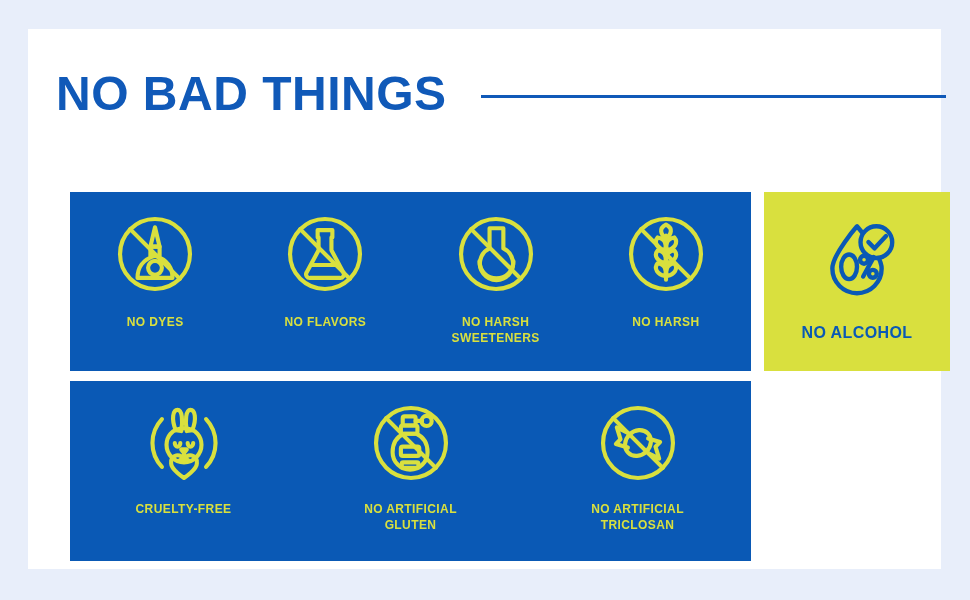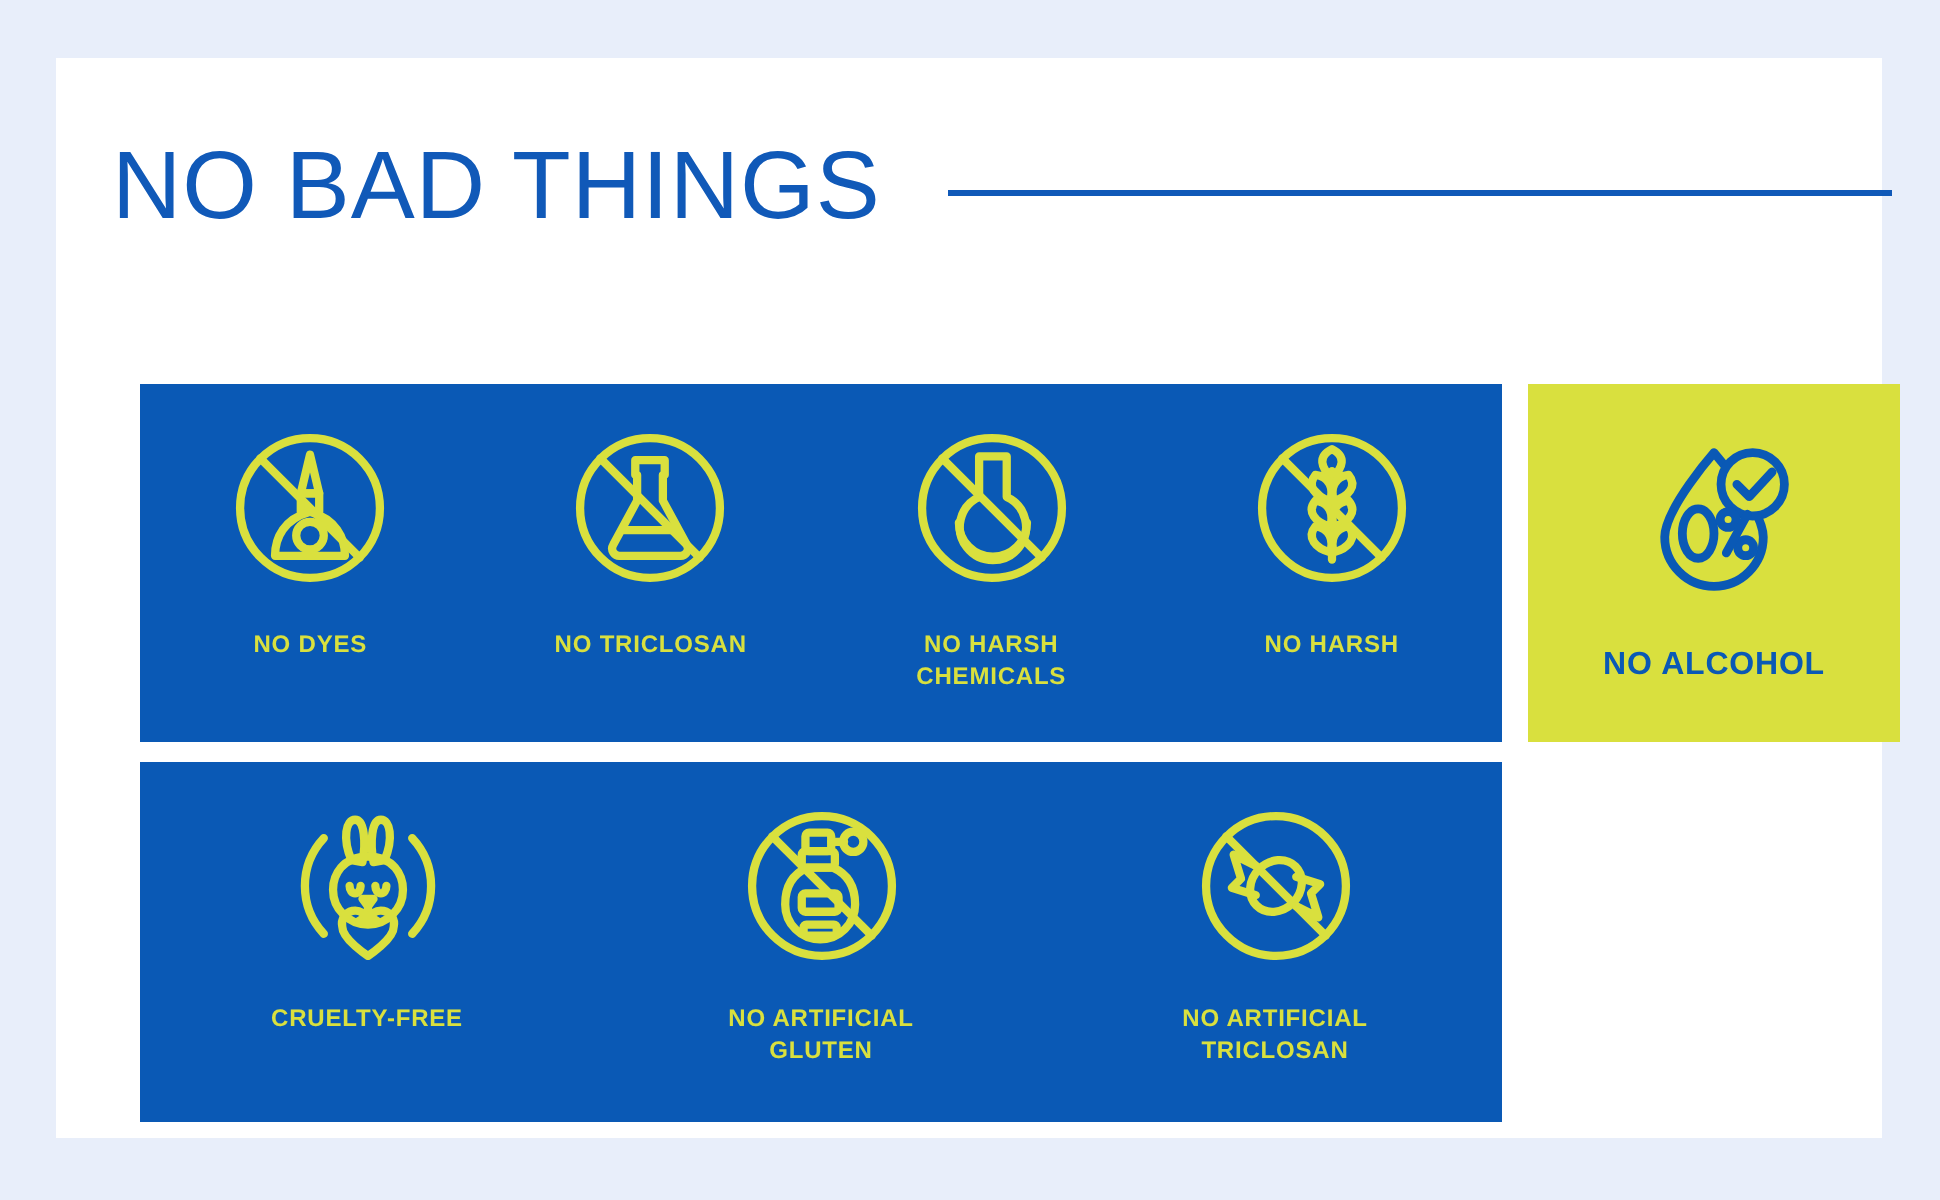--- a/index.html
+++ b/index.html
@@ -32,21 +32,21 @@
     left: 28px;
     top: 30px;
     width: 890px;
     height: 70px;
     display: flex;
     align-items: center;
     gap: 34px;
   }
   .title {
     font-size: 48px;
-    font-weight: normal;
+    font-weight: bold;
     color: #1059b8;
     letter-spacing: 0.5px;
     line-height: 1;
     white-space: nowrap;
     font-family: "Liberation Sans", sans-serif;
   }
   .rule {
     flex: 1;
     height: 3px;
     background: #1059b8;
@@ -147,35 +147,35 @@
 
           <div class="cell">
             <div class="icon-wrap">
               <svg width="92" height="92" viewBox="0 0 100 100" fill="none" stroke="#d9e03e" stroke-width="4.5" stroke-linecap="round" stroke-linejoin="round">
                 <circle cx="50" cy="50" r="38"></circle>
                 <line x1="23" y1="23" x2="77" y2="77"></line>
                 <path d="M42 24 L58 24 L58 32 L57 32 L57 46 L70 70 A4 4 0 0 1 66 76 L34 76 A4 4 0 0 1 30 70 L43 46 L43 32 L42 32 Z"></path>
                 <path d="M36 62 L64 62"></path>
               </svg>
             </div>
-            <div class="cell-label">NO TRICLOSAN</div>
+            <div class="cell-label">NO FLAVORS</div>
           </div>
 
           <div class="cell">
             <div class="icon-wrap">
               <svg width="92" height="92" viewBox="0 0 100 100" fill="none" stroke="#d9e03e" stroke-width="4.5" stroke-linecap="round" stroke-linejoin="round">
                 <circle cx="50" cy="50" r="38"></circle>
                 <line x1="23" y1="23" x2="77" y2="77"></line>
                 <path d="M43 22 L58 22 L58 44 A18 18 0 1 1 43 44 Z"></path>
                 <path d="M32 58 A17 17 0 0 0 69 58"></path>
               </svg>
             </div>
             <div class="cell-label">
               <span>NO HARSH</span><br>
-              <span>CHEMICALS</span>
+              <span>SWEETENERS</span>
             </div>
           </div>
 
           <div class="cell">
             <div class="icon-wrap">
               <svg width="92" height="92" viewBox="0 0 100 100" fill="none" stroke="#d9e03e" stroke-width="4.5" stroke-linecap="round" stroke-linejoin="round">
                 <circle cx="50" cy="50" r="38"></circle>
                 <line x1="23" y1="23" x2="77" y2="77"></line>
                 <line x1="50" y1="30" x2="50" y2="78"></line>
                 <path d="M50 34 C44 28 42 22 50 18 C58 22 56 28 50 34 Z"></path>

